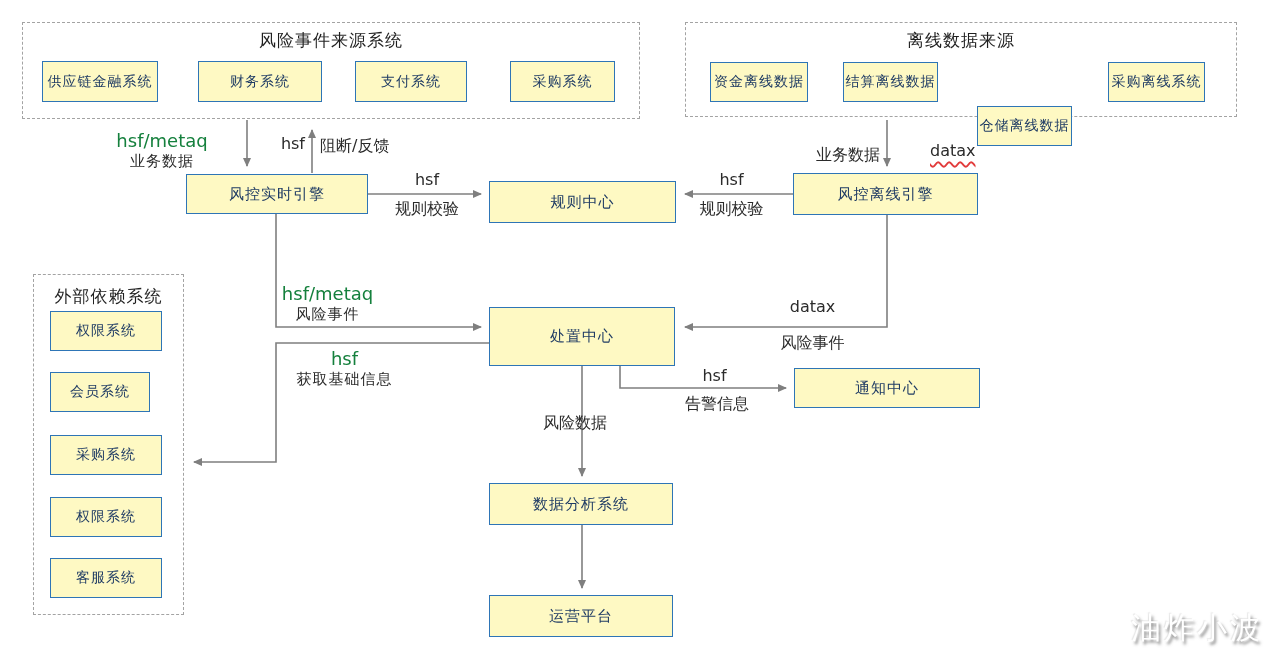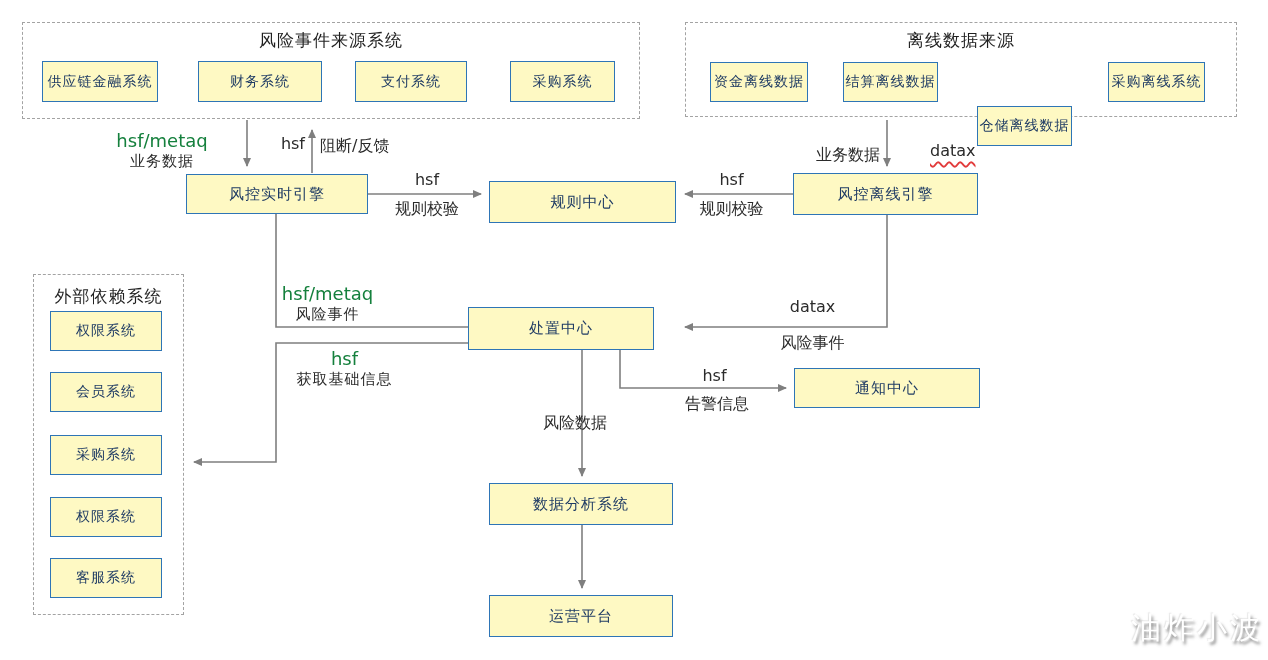--- a/index.html
+++ b/index.html
@@ -69,29 +69,29 @@
   <div class="dashed-group" style="left:685px;top:22px;width:552px;height:95px;"></div>
   <div class="group-title" style="left:685px;top:29px;width:552px;">离线数据来源</div>
   <div class="sbox" style="left:710px;top:62px;width:98px;height:40px;">资金离线数据</div>
   <div class="sbox" style="left:843px;top:62px;width:95px;height:40px;">结算离线数据</div>
   <div class="sbox" style="left:977px;top:62px;width:95px;height:40px;margin-top:44px;">仓储离线数据</div>
   <div class="sbox" style="left:1108px;top:62px;width:97px;height:40px;">采购离线系统</div>
 
   <div class="dashed-group" style="left:33px;top:274px;width:151px;height:341px;"></div>
   <div class="group-title" style="left:33px;top:285px;width:151px;">外部依赖系统</div>
   <div class="sbox" style="left:50px;top:311px;width:112px;height:40px;">权限系统</div>
-  <div class="sbox" style="left:50px;top:372px;width:112px;height:40px;">会员系统</div>
+  <div class="sbox" style="left:50px;top:372px;width:100px;height:40px;">会员系统</div>
   <div class="sbox" style="left:50px;top:435px;width:112px;height:40px;">采购系统</div>
   <div class="sbox" style="left:50px;top:497px;width:112px;height:40px;">权限系统</div>
   <div class="sbox" style="left:50px;top:558px;width:112px;height:40px;">客服系统</div>
 
   <div class="node" style="left:186px;top:174px;width:182px;height:40px;">风控实时引擎</div>
   <div class="node" style="left:489px;top:173px;width:187px;height:42px;margin-top:8px;">规则中心</div>
   <div class="node" style="left:793px;top:173px;width:185px;height:42px;">风控离线引擎</div>
-  <div class="node" style="left:468px;top:307px;width:186px;height:43px;">处置中心</div>
+  <div class="node" style="left:489px;top:307px;width:186px;height:59px;">处置中心</div>
   <div class="node" style="left:794px;top:368px;width:186px;height:40px;">通知中心</div>
   <div class="node" style="left:489px;top:483px;width:184px;height:42px;">数据分析系统</div>
   <div class="node" style="left:489px;top:595px;width:184px;height:42px;">运营平台</div>
 
   <div class="elabel" style="left:112px;top:131px;width:100px;">
     <div class="latin">hsf/metaq</div>
     <div class="cjk">业务数据</div>
   </div>
 
   <div class="elabel latin" style="left:255px;top:134px;width:50px;text-align:right;">hsf</div>

